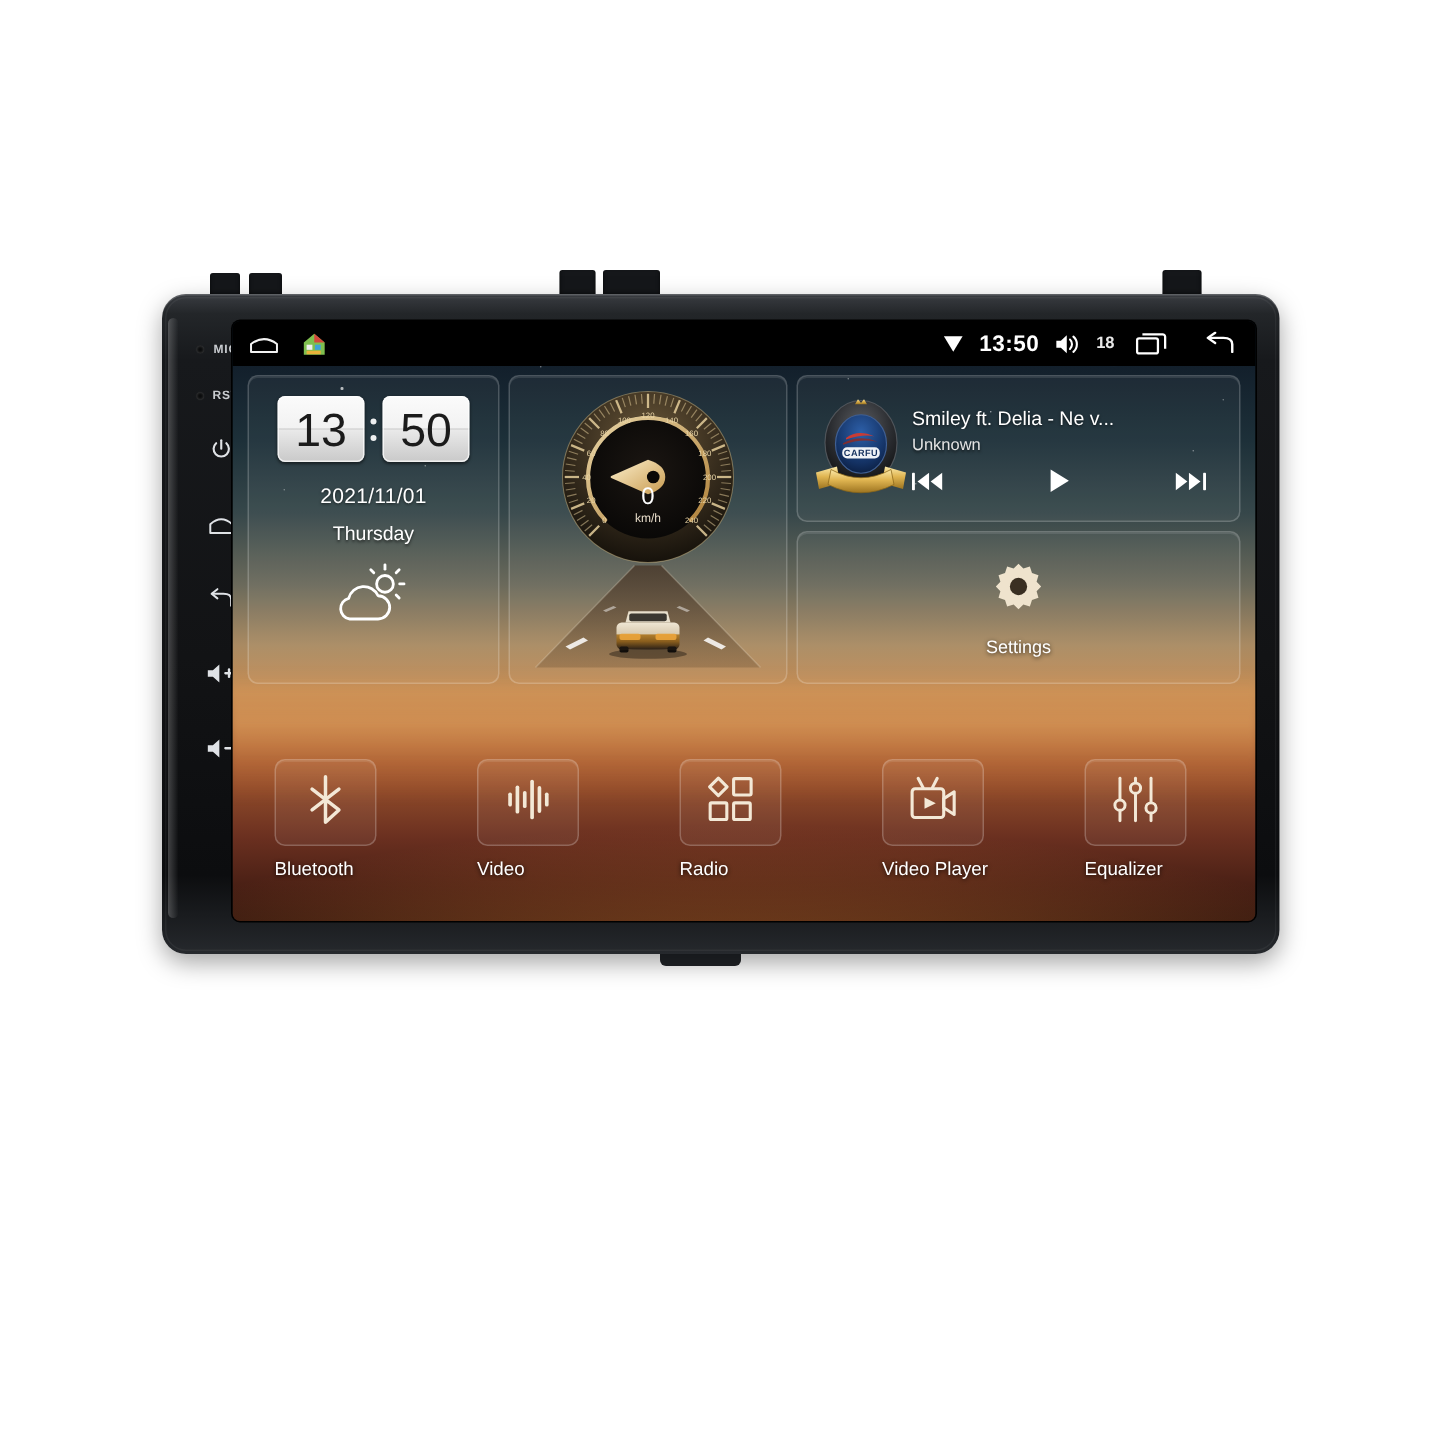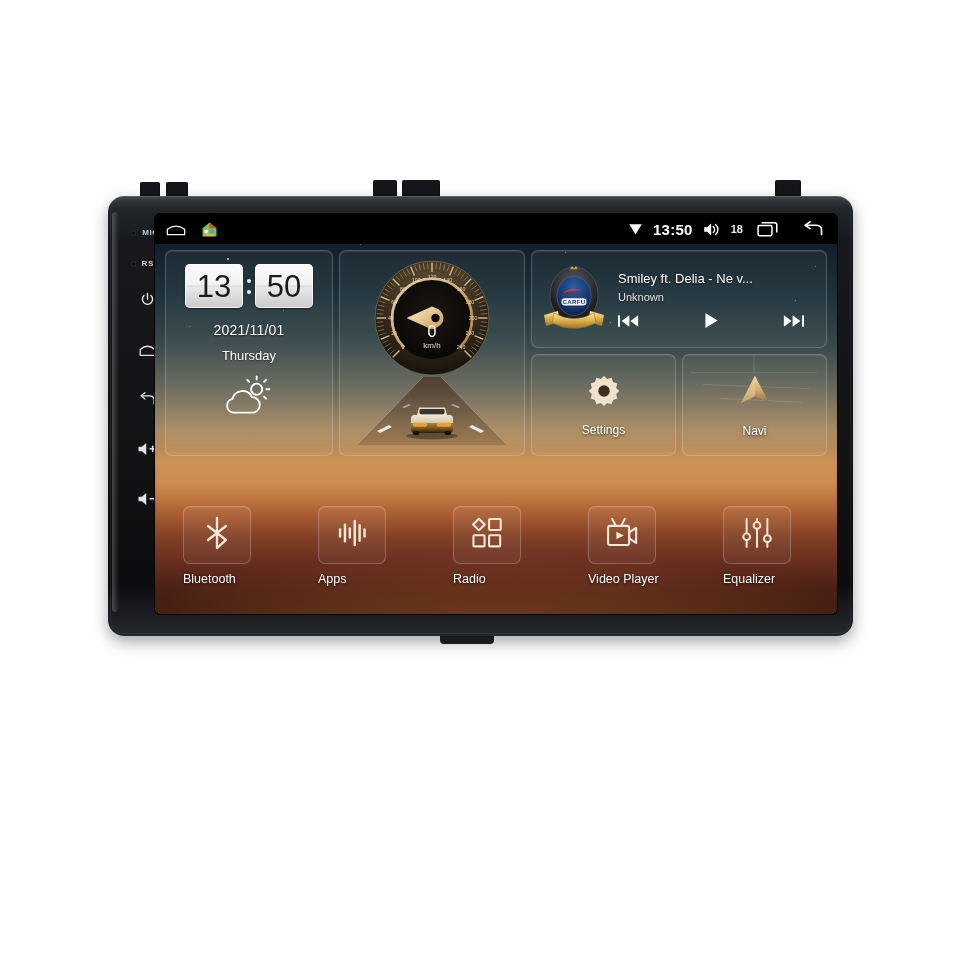--- a/index.html
+++ b/index.html
@@ -151,21 +151,21 @@
 
   
   #card-speed { width: 186px; height:206px; display:flex; flex-direction:column; align-items:center; }
   #gauge-wrap { position:relative; width:118px; height:118px; margin-top:8px; }
   .spd-val { position:absolute; left:0; right:0; top:64px; text-align:center; color:#fff; font-size:16px; font-weight:400;}
   .spd-unit{ position:absolute; left:0; right:0; top:82px; text-align:center; color:#e7dcc9; font-size:8px;}
   #road { position:relative; width:186px; height:78px; margin-top:-2px; }
 
   
   #right-col { width: 296px; height:206px; display:flex; flex-direction:column; gap:6px; }
-  #card-music { height: 98px; display:flex; align-items:center; padding: 6px 10px 6px 8px; gap: 10px; }
+  #card-music { height: 98px; display:flex; align-items:center; padding: 6px 10px 6px 8px; gap: 0; }
   #albumart { width: 68px; height: 74px; position:relative; flex:0 0 auto; }
   .mus-meta { flex:1 1 auto; min-width:0; padding-top:2px; }
   .mus-title { color:#fff; font-size:13px; white-space:nowrap; overflow:hidden; text-overflow:ellipsis; text-shadow:0 1px 2px rgba(0,0,0,.6);}
   .mus-artist { color:#e4e4e4; font-size:11px; margin-top:5px; text-shadow:0 1px 2px rgba(0,0,0,.6);}
   .mus-ctrls { display:flex; align-items:center; justify-content:space-between; margin-top:9px; padding-right:12px; color:#fff;}
   .mus-btn { cursor:pointer; display:flex; }
 
   #two-tiles { display:flex; gap:6px; height: 102px; }
   .tile { flex:1 1 0; display:flex; flex-direction:column; align-items:center; justify-content:center; gap:10px; }
   .tile-lbl { color:#fff; font-size:12px; text-shadow:0 1px 3px rgba(0,0,0,.75); }
@@ -560,44 +560,20 @@
               <div class="card tile">
                 <span>
                   <svg width="36" height="36" viewBox="0 0 40 40" fill="#efe3cd">
                     <path d="M20 3.2 L23.6 6.6 L28.4 5.2 L30 10 L34.8 11.6 L33.4 16.4 L36.8 20 L33.4 23.6 L34.8 28.4 L30 30 L28.4 34.8 L23.6 33.4 L20 36.8 L16.4 33.4 L11.6 34.8 L10 30 L5.2 28.4 L6.6 23.6 L3.2 20 L6.6 16.4 L5.2 11.6 L10 10 L11.6 5.2 L16.4 6.6 Z"></path>
                     <circle cx="20" cy="20" r="6.4" fill="#3a2f22"></circle>
                   </svg>
                 </span>
                 <span class="tile-lbl">Settings</span>
               </div>
 
-              <div class="card tile" id="card-navi">
-                <svg class="navi-map" viewBox="0 0 145 102" preserveAspectRatio="none">
-                  <g stroke="#f3e2c4" stroke-width="1.1" fill="none" opacity=".55">
-                    <path d="M8 18 L136 18"></path>
-                      <path d="M72 0 L72 18"></path>
-                    <path d="M20 30 L128 34"></path>
-                      <path d="M38 44 L120 48"></path>
-                  </g>
-                </svg>
-                <span style="position:relative;z-index:2;">
-                  <svg width="38" height="38" viewBox="0 0 40 40">
-                    <defs>
-                      <linearGradient id="gNav" x1="0" y1="0" x2="0" y2="1">
-                        <stop offset="0%" stop-color="#f5dda8"></stop>
-                        <stop offset="55%" stop-color="#cfa765"></stop>
-                        <stop offset="100%" stop-color="#8c6c3d"></stop>
-                      </linearGradient>
-                    </defs>
-                    <path d="M20 4 L35 33 L20 25.5 L5 33 Z" fill="url(#gNav)"></path>
-                    <path d="M20 4 L20 25.5 L5 33 Z" fill="#e7cf9b" opacity=".55"></path>
-                  </svg>
-                </span>
-                <span class="tile-lbl" style="position:relative;z-index:2;">Navi</span>
-              </div>
             </div>
 
           </div>
         </div>
 
         <div id="dock">
 
           <div class="dock-item">
             <div class="dock-sq">
               <span>
@@ -616,21 +592,21 @@
                 <svg width="32" height="32" viewBox="0 0 34 34" fill="#f3e8d6">
                   <rect x="3" y="12" width="2.6" height="10" rx="1.3"></rect>
                   <rect x="8.2" y="7" width="2.6" height="20" rx="1.3"></rect>
                   <rect x="13.4" y="11" width="2.6" height="12" rx="1.3"></rect>
                   <rect x="18.6" y="3" width="2.6" height="28" rx="1.3"></rect>
                   <rect x="23.8" y="7.5" width="2.6" height="19" rx="1.3"></rect>
                   <rect x="29" y="12" width="2.6" height="10" rx="1.3"></rect>
                 </svg>
               </span>
             </div>
-            <span class="dock-lbl">Apps</span>
+            <span class="dock-lbl">Video</span>
           </div>
 
           <div class="dock-item">
             <div class="dock-sq">
               <span>
                 <svg width="32" height="32" viewBox="0 0 34 34" fill="none" stroke="#f3e8d6" stroke-width="2.2" stroke-linejoin="round">
                   <path d="M8.4 1.8 L14.6 8 L8.4 14.2 L2.2 8 Z"></path>
                   <rect x="19.2" y="2.2" width="12.4" height="11.6" rx="1"></rect>
                   <rect x="2.6" y="19.4" width="11.8" height="11.8" rx="1"></rect>
                   <rect x="19.2" y="19.4" width="11.8" height="11.8" rx="1"></rect>

